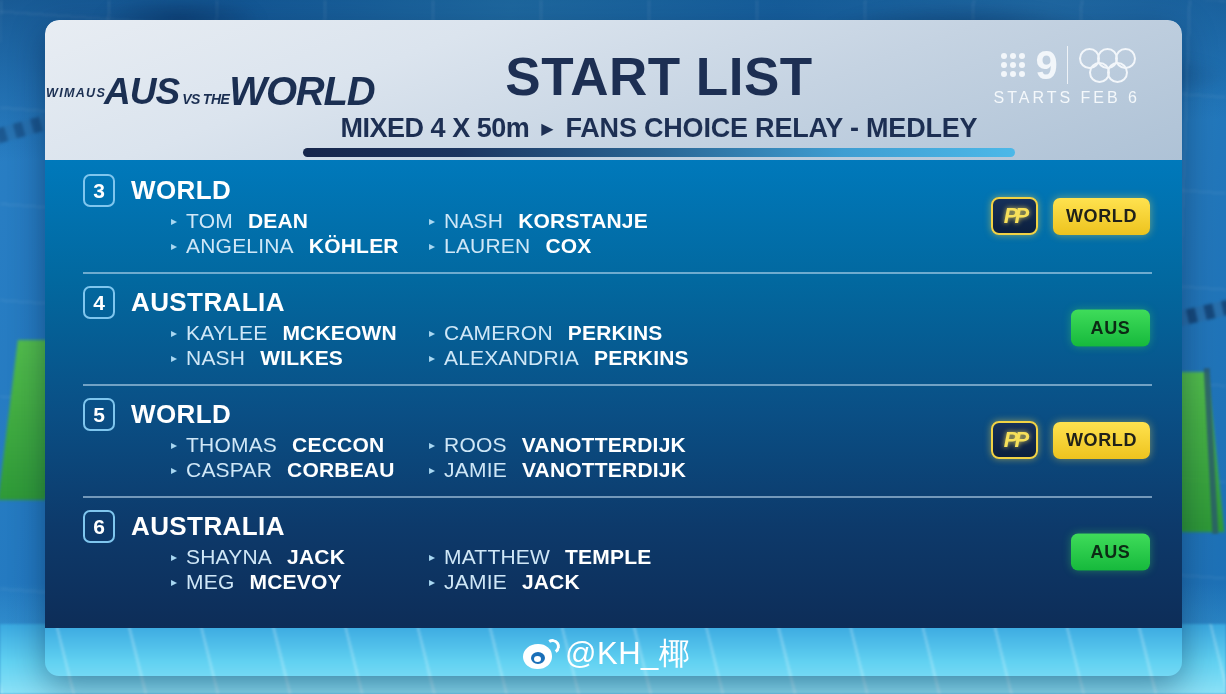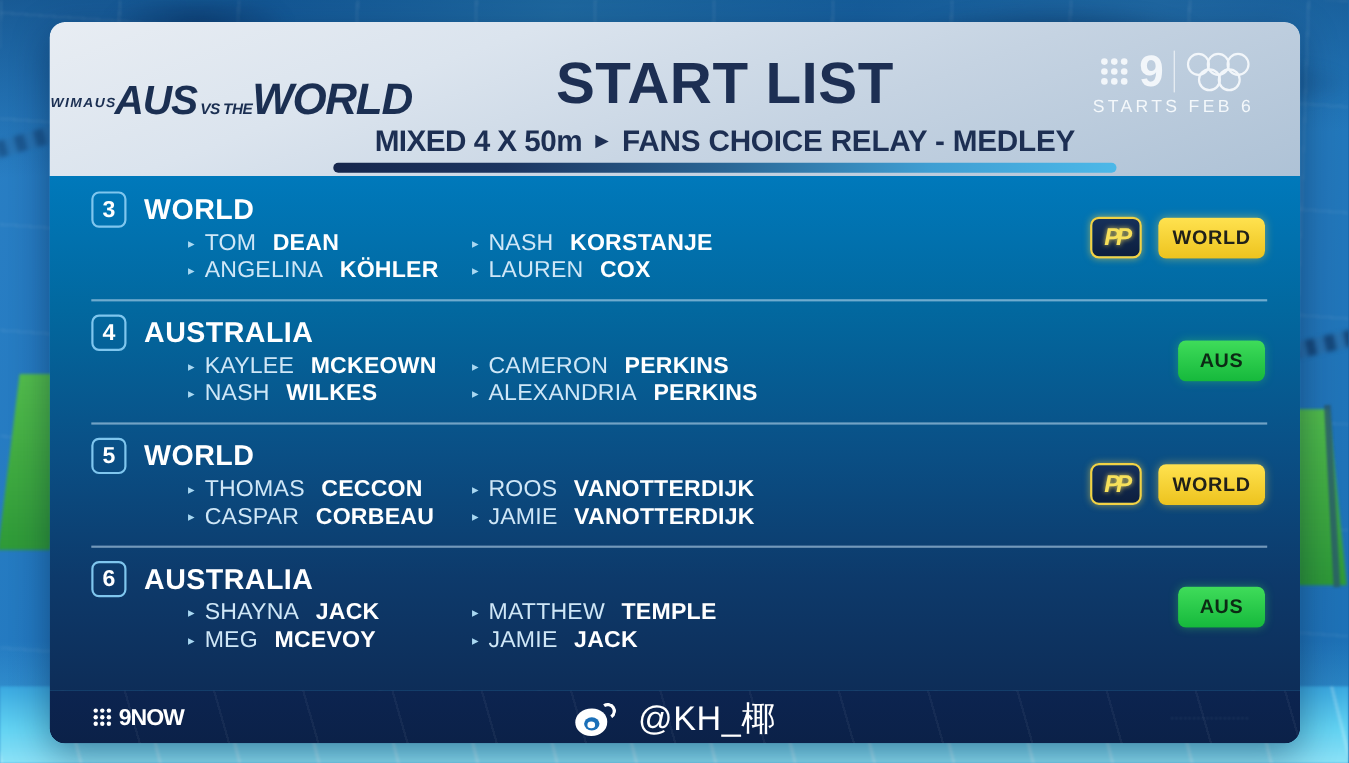--- a/index.html
+++ b/index.html
@@ -213,21 +213,21 @@
   }
   .footer-faint {
     position:absolute; right:46px; top:50%; transform:translateY(-50%);
     color:rgba(190,215,240,.42); font-size:9px; letter-spacing:1px;
     filter:blur(1.1px); white-space:nowrap;
   }
 
   
   .watermark {
     position:absolute; left:523px; top:638px;
-    display:flex; align-items:center; gap:19px; z-index:30;
+    display:flex; align-items:center; gap:4px; z-index:30;
   }
   .wb-logo { position:relative; width:38px; height:30px; }
   .wb-logo .b1 {
     position:absolute; left:0; bottom:0; width:29px; height:25px;
     border-radius:52% 48% 50% 50%; background:#ffffff;
   }
   .wb-logo .b2 {
     position:absolute; left:8px; bottom:5px; width:14px; height:12px;
     border-radius:50%; background:#1a6fb8;
   }
@@ -444,39 +444,20 @@
      </div>
             </div>
      <div class="badges">
 
        <div class="pill aus">AUS</div>
      </div>
           </div>
         </div>
     </div>
 
-    <div class="footer">
-      <div class="nine-now">
-        <div class="nn-dots">
-          <i></i>
-            <i></i>
-            <i></i>
-            <i></i>
-            <i></i>
-            <i></i>
-            <i></i>
-            <i></i>
-            <i></i>
-        </div>
-        <div class="nn-text">
-          <span>9</span><span>NOW</span>
-        </div>
-      </div>
-      <div class="footer-faint">··················</div>
-    </div>
   </div>
 
   <div class="watermark">
     <div class="wb-logo">
       <div class="b1"></div>
         <div class="b2"></div>
         <div class="b3"></div>
         <div class="arc"></div>
     </div>
     <div class="wm-text">@KH_椰</div>

